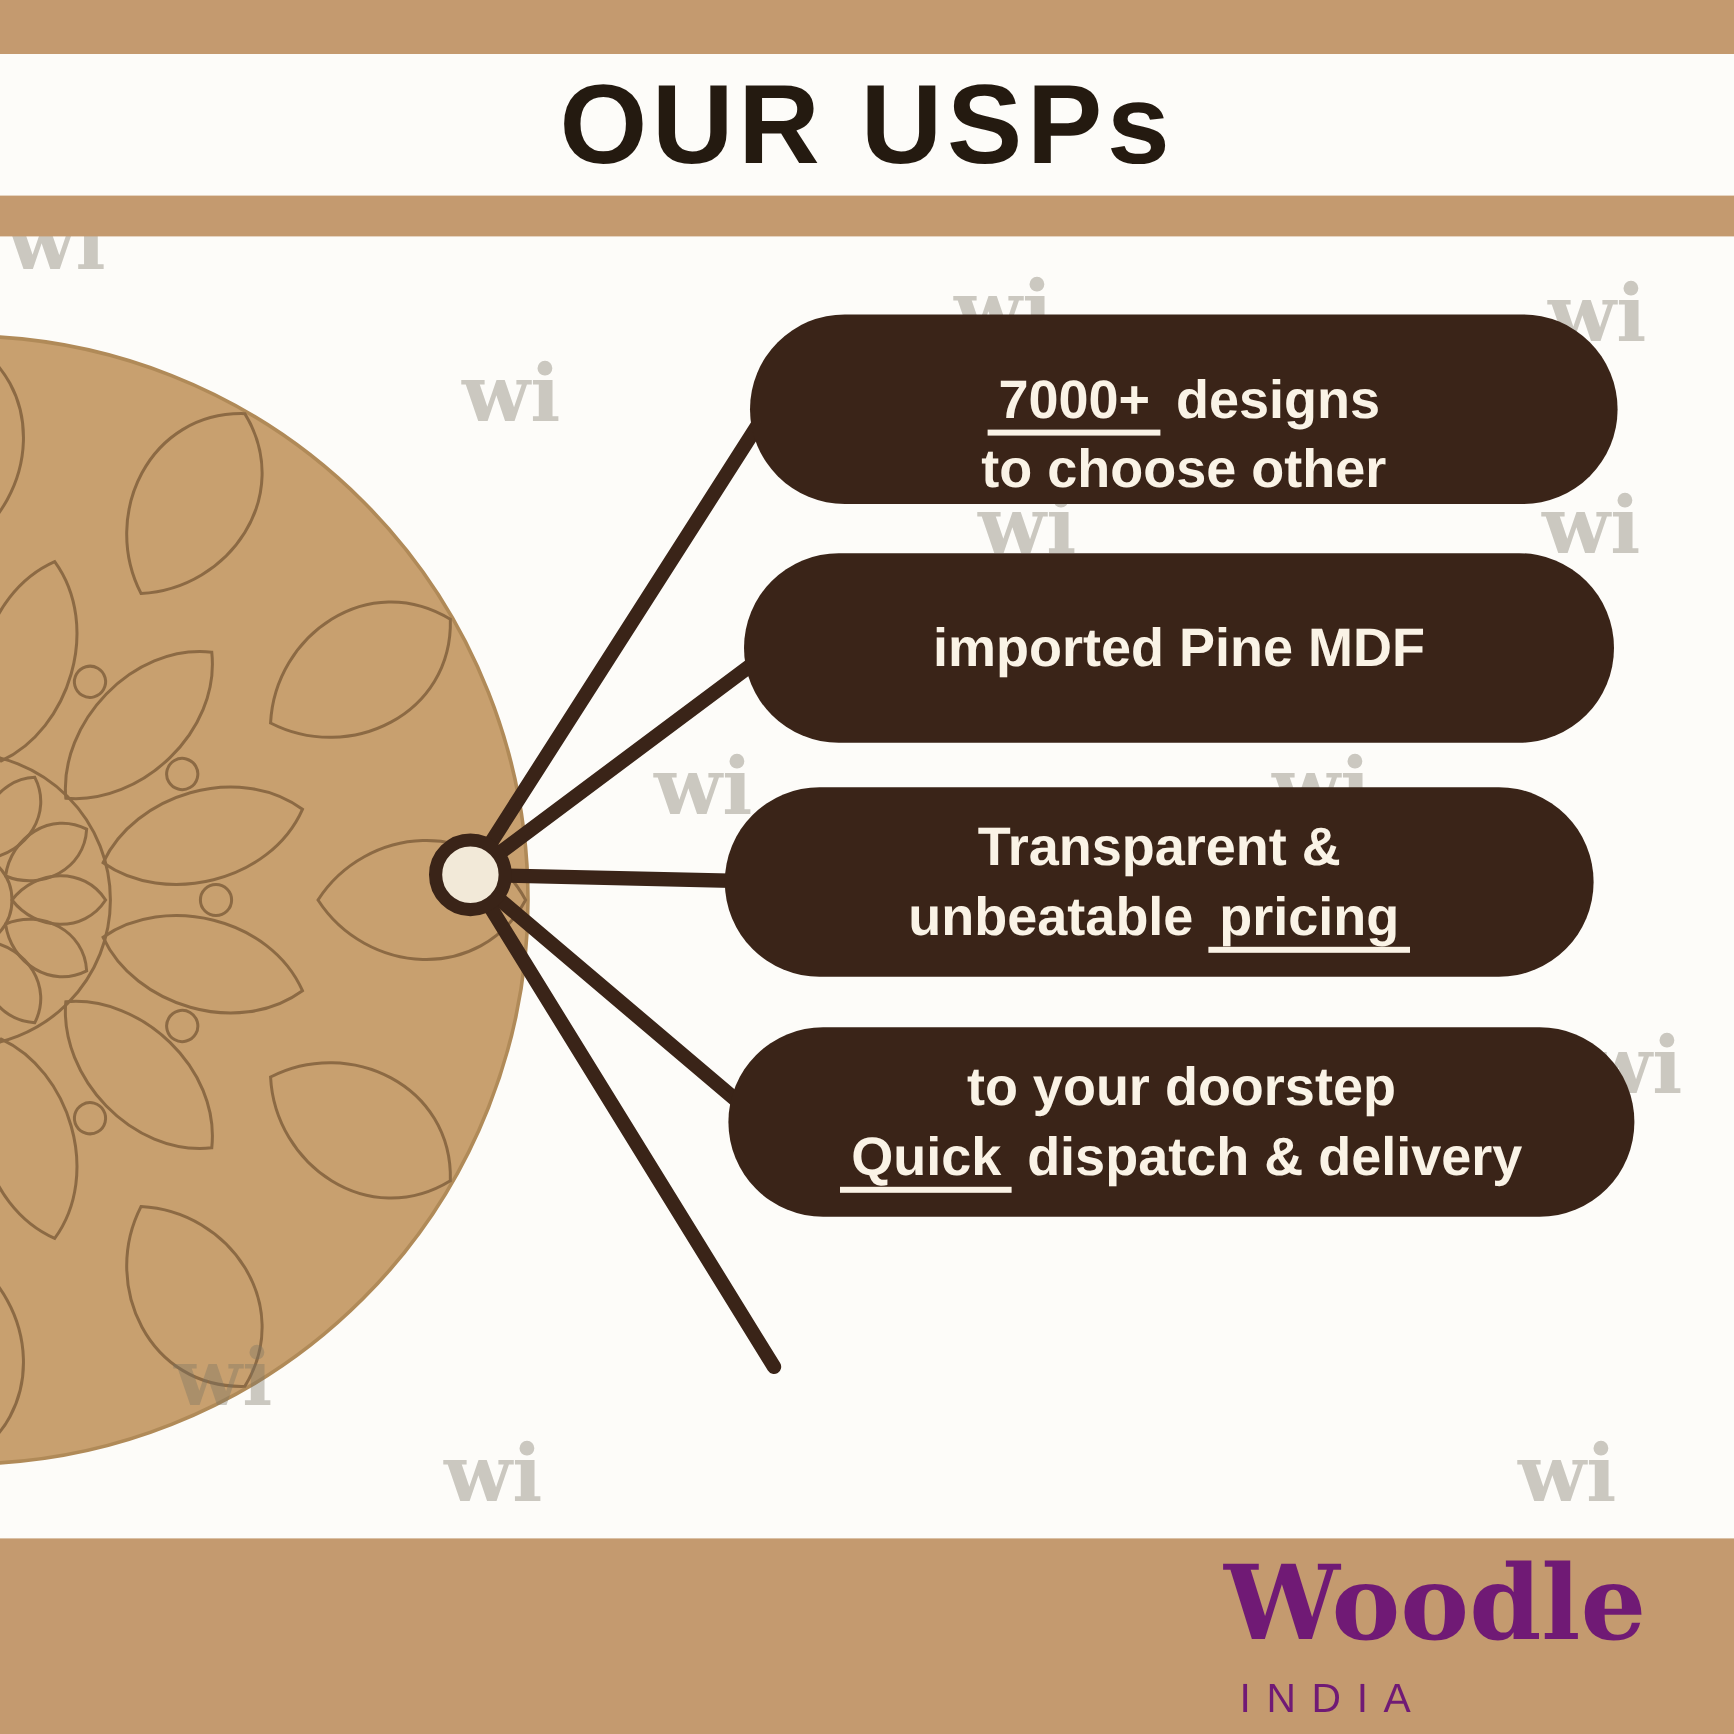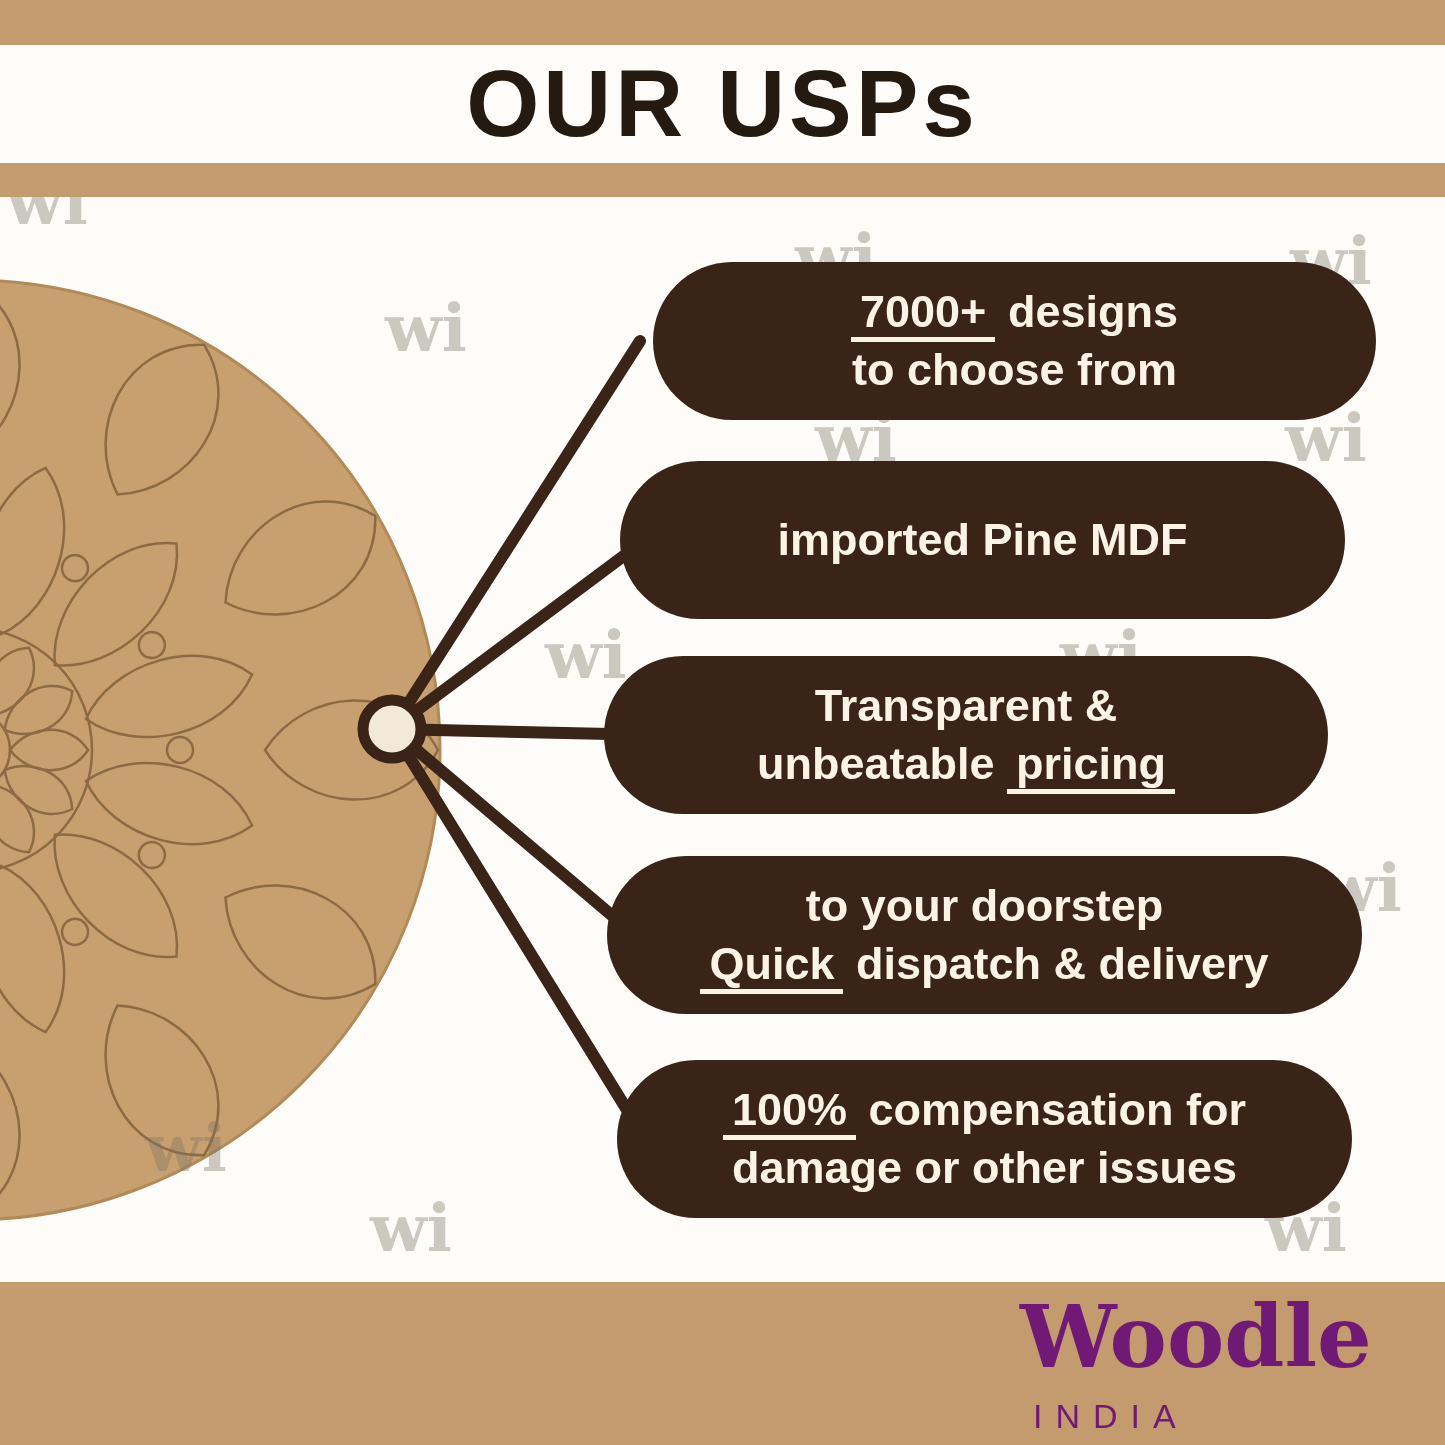--- a/index.html
+++ b/index.html
@@ -33,21 +33,21 @@
   
   .mdf-layer{position:absolute;left:0;top:0;z-index:1;}
   .connector-layer{position:absolute;left:0;top:0;z-index:3;}
   
   .usp-list{position:absolute;left:0;top:0;width:100%;height:100%;z-index:4;}
   .pill{
     position:absolute;height:158px;border-radius:79px;background:#3a2418;
     display:flex;flex-direction:column;align-items:center;justify-content:center;
     color:#faf3e6;font-weight:700;font-size:45px;line-height:58px;text-align:center;
   }
-  .pill-1{left:653px;top:262px;width:723px;}
+  .pill-1{left:625px;top:262px;width:723px;justify-content:flex-end;}
   .pill-2{left:620px;top:461px;width:725px;}
   .pill-3{left:604px;top:656px;width:724px;}
   .pill-4{left:607px;top:856px;width:755px;}
   .pill-5{left:617px;top:1060px;width:735px;}
   .pill-line{white-space:nowrap;}
   .u{border-bottom:5px solid currentColor;padding:0 9px;}
   
   .brand-logo{
     position:absolute;right:55px;bottom:14px;z-index:6;width:370px;text-align:left;
     color:#701a75;
@@ -157,36 +157,32 @@
       <line x1="392" y1="729" x2="655" y2="735"></line>
       <line x1="392" y1="729" x2="635" y2="935"></line>
       <line x1="392" y1="729" x2="645" y2="1139"></line>
     </g>
     <circle cx="392" cy="729" r="29" fill="#f2e9d8" stroke="#3a2418" stroke-width="11"></circle>
   </svg>
 
   <div class="usp-list">
       <div class="pill pill-1">
         <div class="pill-line"><span class="u">7000+</span><span> designs</span></div>
-        <div class="pill-line"><span>to choose from</span></div>
+        <div class="pill-line"><span>to choose other</span></div>
       </div>
       <div class="pill pill-2">
         <div class="pill-line"><span>imported Pine MDF</span></div>
       </div>
       <div class="pill pill-3">
         <div class="pill-line"><span>Transparent &amp;</span></div>
         <div class="pill-line"><span>unbeatable </span><span class="u">pricing</span></div>
       </div>
       <div class="pill pill-4">
         <div class="pill-line"><span>to your doorstep</span></div>
         <div class="pill-line"><span class="u">Quick</span><span> dispatch &amp; delivery</span></div>
-      </div>
-      <div class="pill pill-5">
-        <div class="pill-line"><span class="u">100%</span><span> compensation for</span></div>
-        <div class="pill-line"><span>damage or other issues</span></div>
       </div>
     </div>
 
   <div class="band band-top"></div>
   <div class="header-band">
     <h1 class="page-title">OUR USPs</h1>
   </div>
   <div class="band band-mid"></div>
 
   <div class="band band-bottom"></div>

